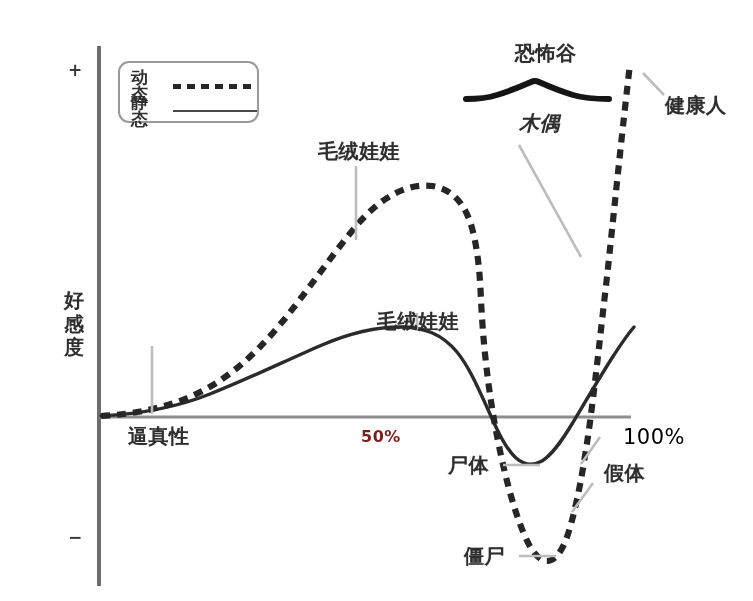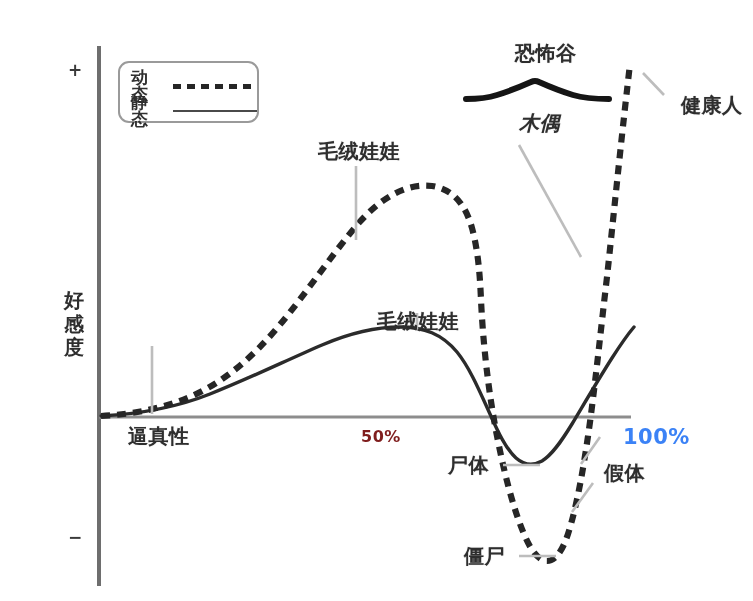--- a/index.html
+++ b/index.html
@@ -38,22 +38,22 @@
     color: #2e2e2e;
     text-shadow: 0 0 1px rgba(60,60,60,0.35);
   }
   .lbl-tick {
     font-size: 16px;
     font-weight: 700;
     color: #7f1d1d;
   }
   .lbl-tick-big {
     font-size: 21px;
-    font-weight: 700;
-    color: #3b82f6;
+    font-weight: 400;
+    color: #000000;
   }
   .lbl-sign {
     font-size: 17px;
     font-weight: 700;
     color: #3a3a3a;
   }
   .axis-y-title {
     position: absolute;
     font-size: 20px;
     font-weight: 700;
@@ -184,21 +184,21 @@
 
   <div class="lbl lbl-cn" style="left:504px; top:43px;margin-left:11px;">恐怖谷</div>
 
 
   <div class="lbl lbl-cn" style="left:318px; top:141px;">毛绒娃娃</div>
 
   <div class="lbl lbl-cn" style="left:377px; top:287px;margin-top:24px;">毛绒娃娃</div>
 
   <div class="lbl lbl-cn" style="left:519px; top:113px;font-style:italic;">木偶</div>
 
-  <div class="lbl lbl-cn" style="left:681px; top:95px;">健康人</div>
+  <div class="lbl lbl-cn" style="left:665px; top:95px;">健康人</div>
 
   <div class="lbl lbl-cn" style="left:448px; top:455px;">尸体</div>
 
   <div class="lbl lbl-cn" style="left:604px; top:463px;">假体</div>
 
   <div class="lbl lbl-cn" style="left:464px; top:546px;">僵尸</div>
 
 </div>
 
 </body></html>

